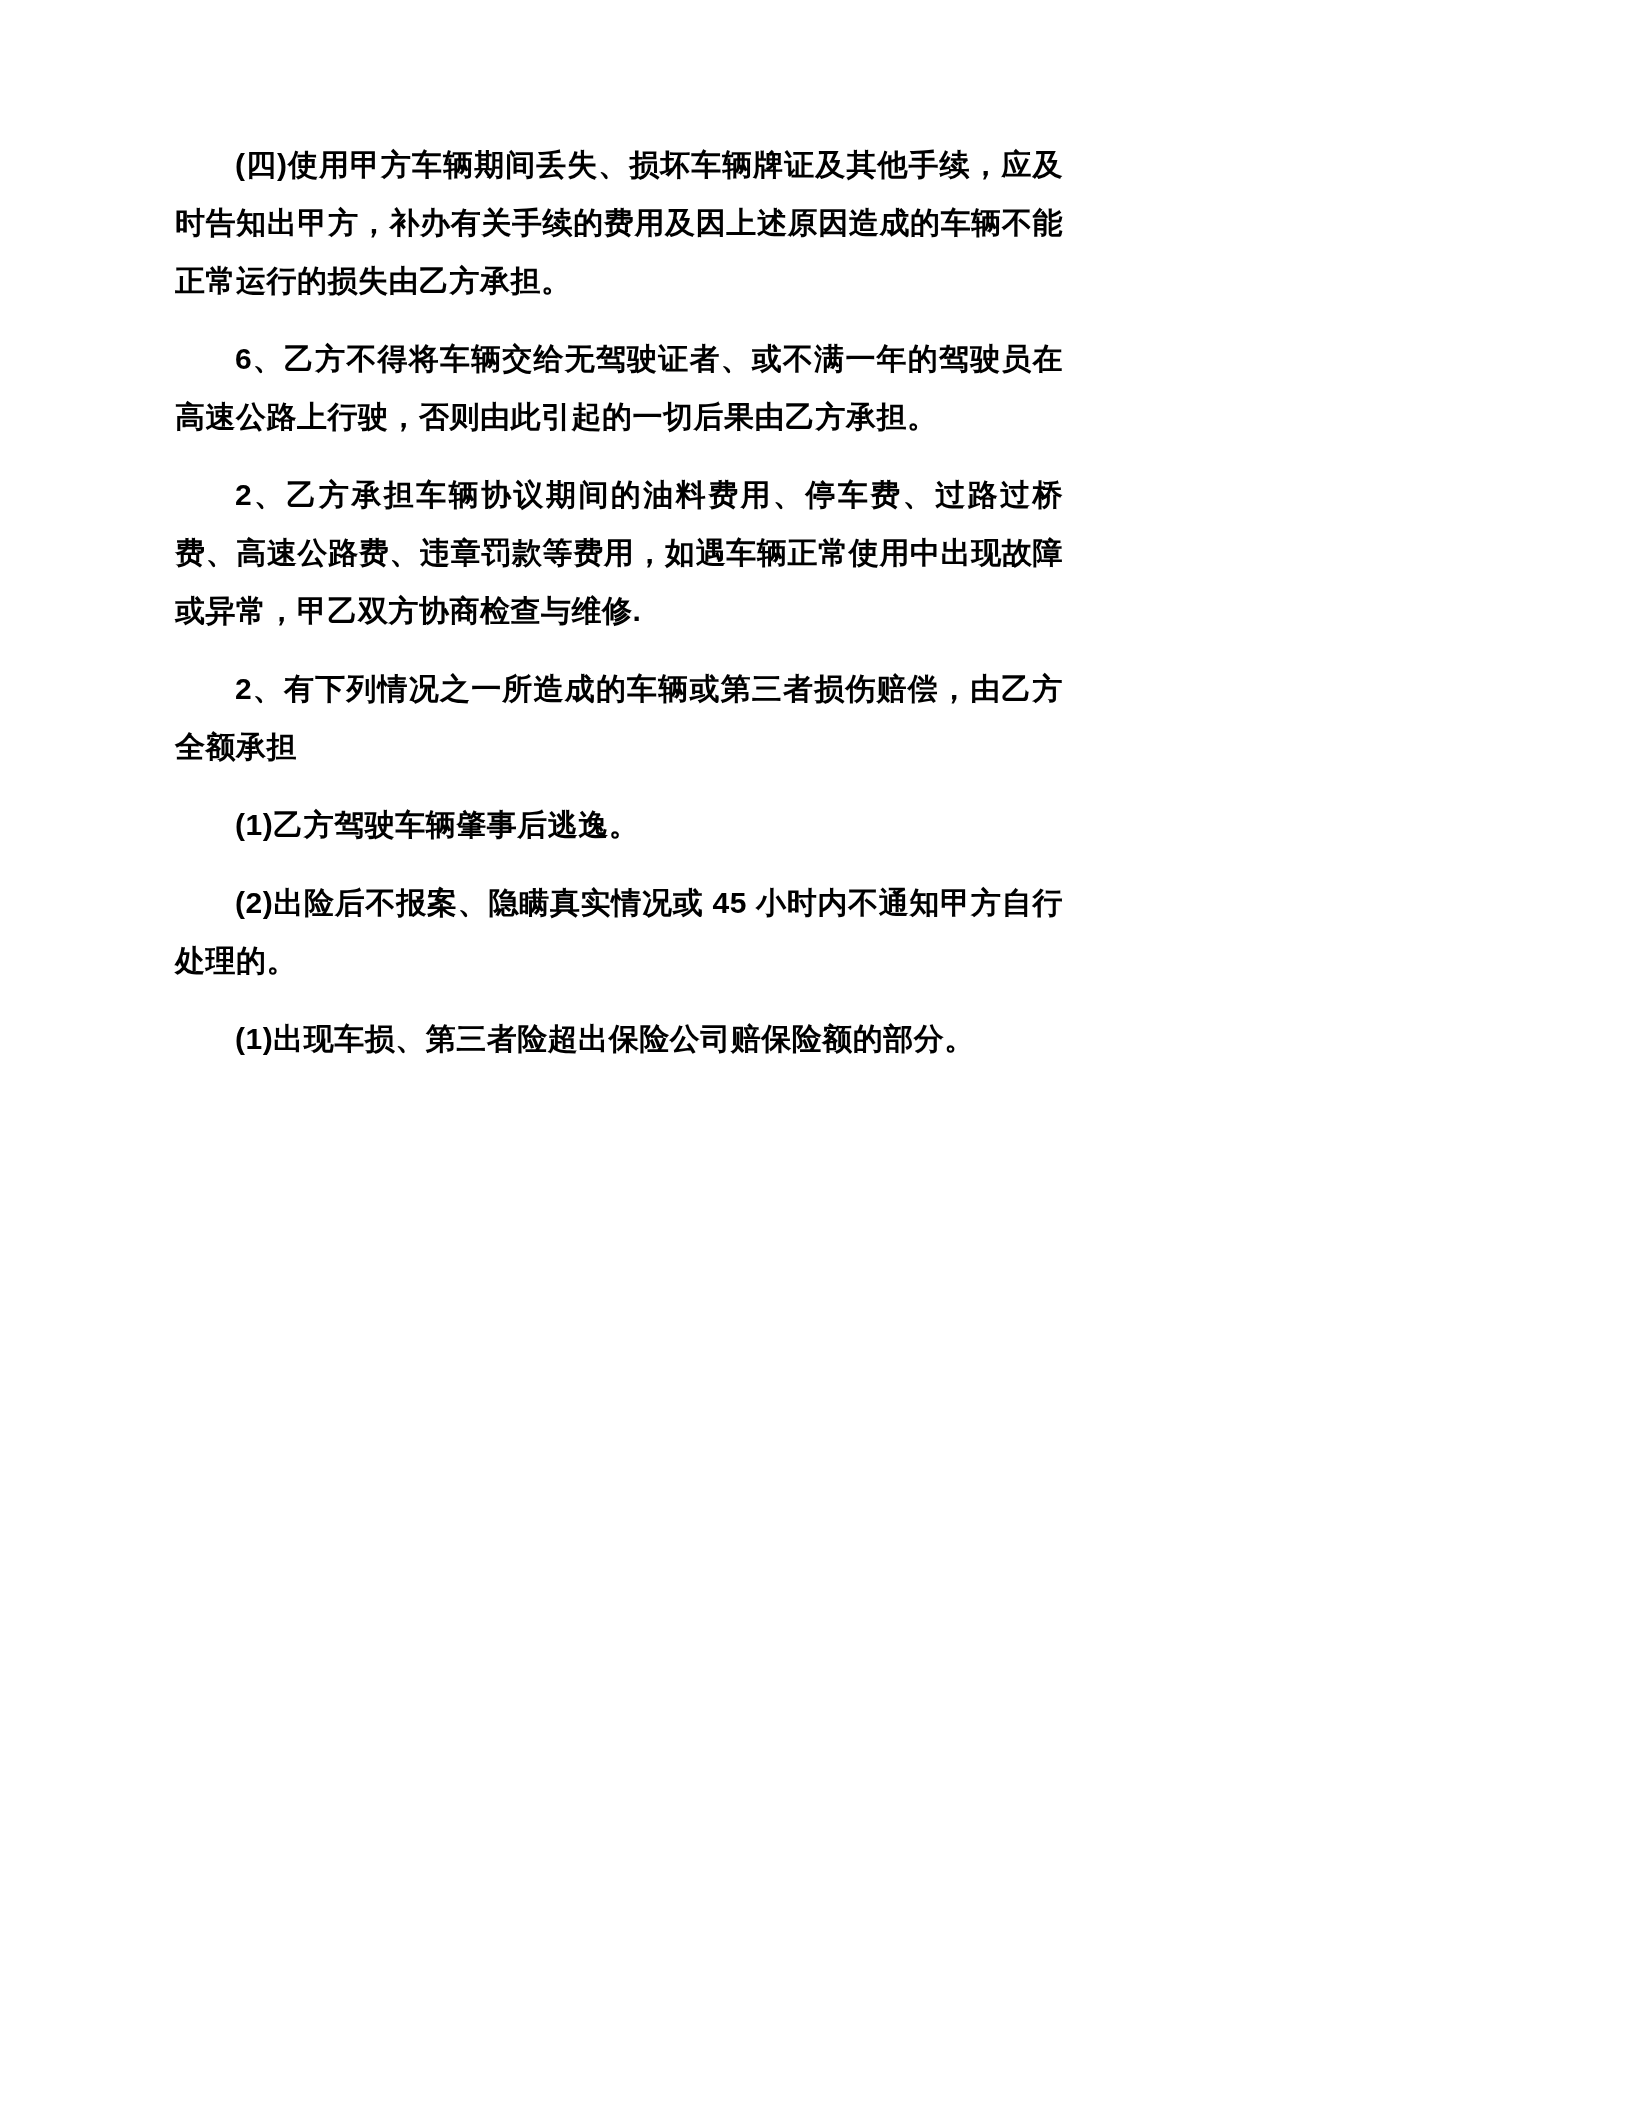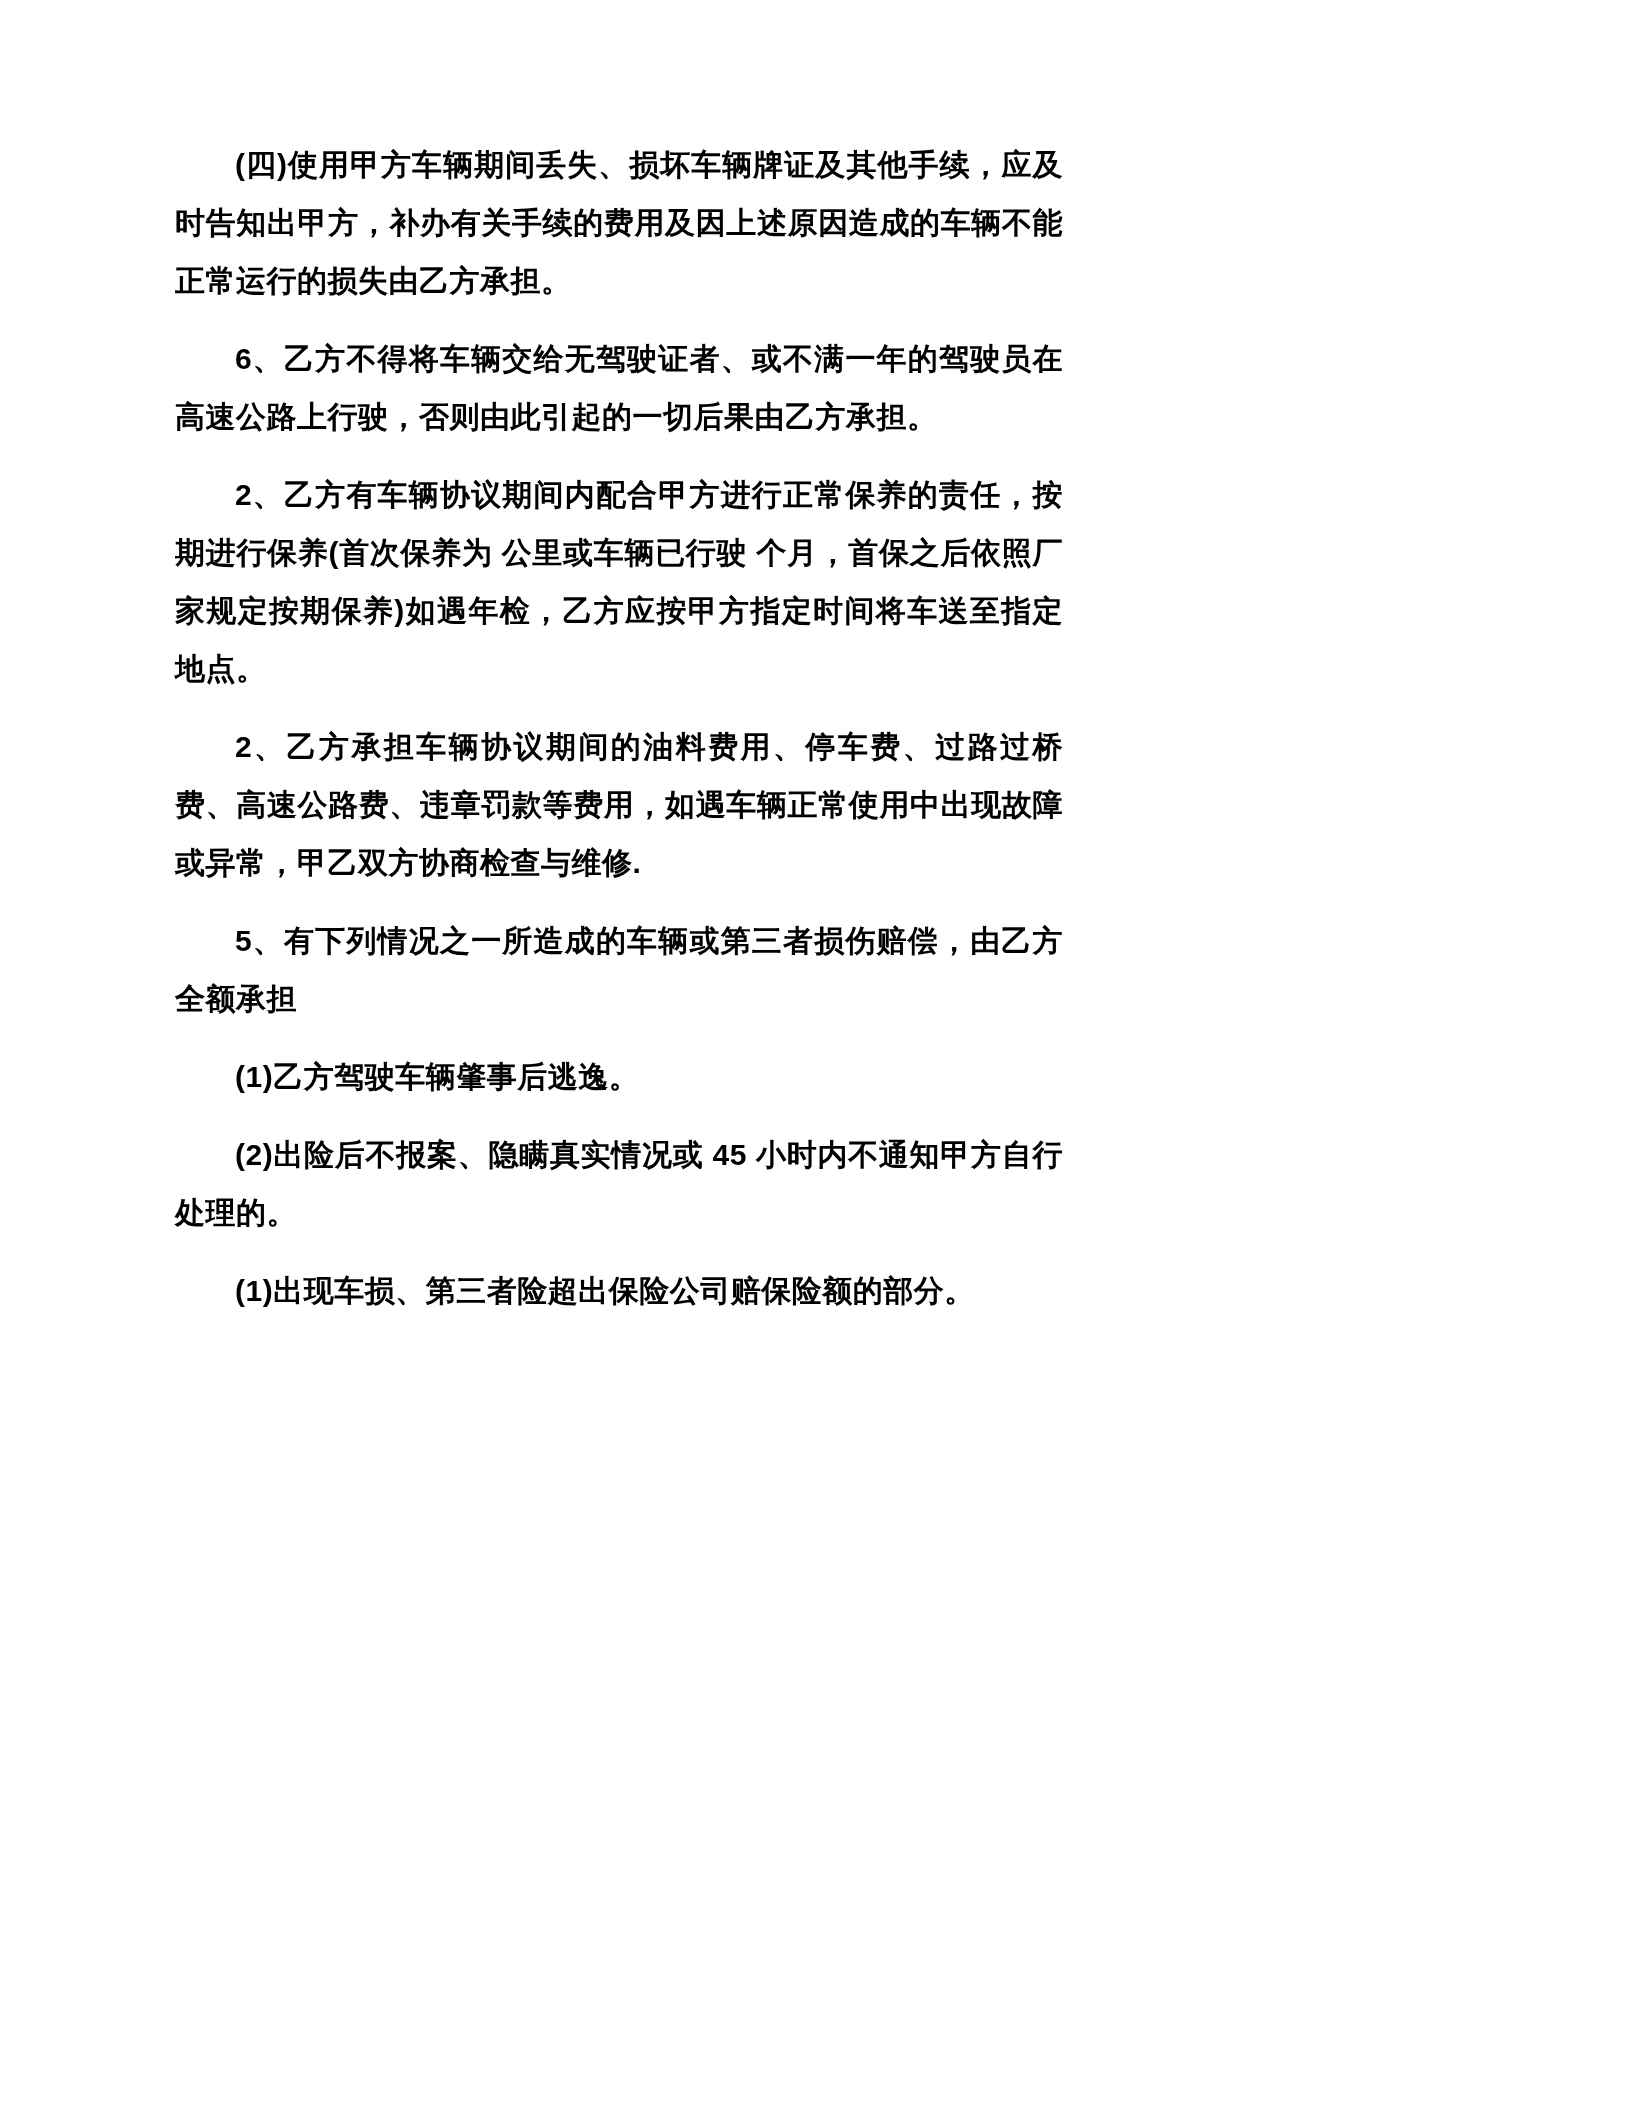--- a/index.html
+++ b/index.html
@@ -40,20 +40,19 @@
     letter-spacing: 0.5px;
   }
 </style>
 </head>
 <body>
 
 <div class="page">
   <div class="content">
     <p>(四)使用甲方车辆期间丢失、损坏车辆牌证及其他手续，应及时告知出甲方，补办有关手续的费用及因上述原因造成的车辆不能正常运行的损失由乙方承担。</p>
     <p>6、乙方不得将车辆交给无驾驶证者、或不满一年的驾驶员在高速公路上行驶，否则由此引起的一切后果由乙方承担。</p>
-    <p>2、乙方有车辆协议期间内配合甲方进行正常保养的责任，按期进行保养(首次保养为 公里或车辆已行驶 个月，首保之后依照厂家规定按期保养)如遇年检，乙方应按甲方指定时间将车送至指定地点。</p>
     <p>2、乙方承担车辆协议期间的油料费用、停车费、过路过桥费、高速公路费、违章罚款等费用，如遇车辆正常使用中出现故障或异常，甲乙双方协商检查与维修.</p>
-    <p>5、有下列情况之一所造成的车辆或第三者损伤赔偿，由乙方全额承担</p>
+    <p>2、有下列情况之一所造成的车辆或第三者损伤赔偿，由乙方全额承担</p>
     <p>(1)乙方驾驶车辆肇事后逃逸。</p>
     <p>(2)出险后不报案、隐瞒真实情况或 45 小时内不通知甲方自行处理的。</p>
     <p>(1)出现车损、第三者险超出保险公司赔保险额的部分。</p>
   </div>
 </div>
 
 </body></html>

